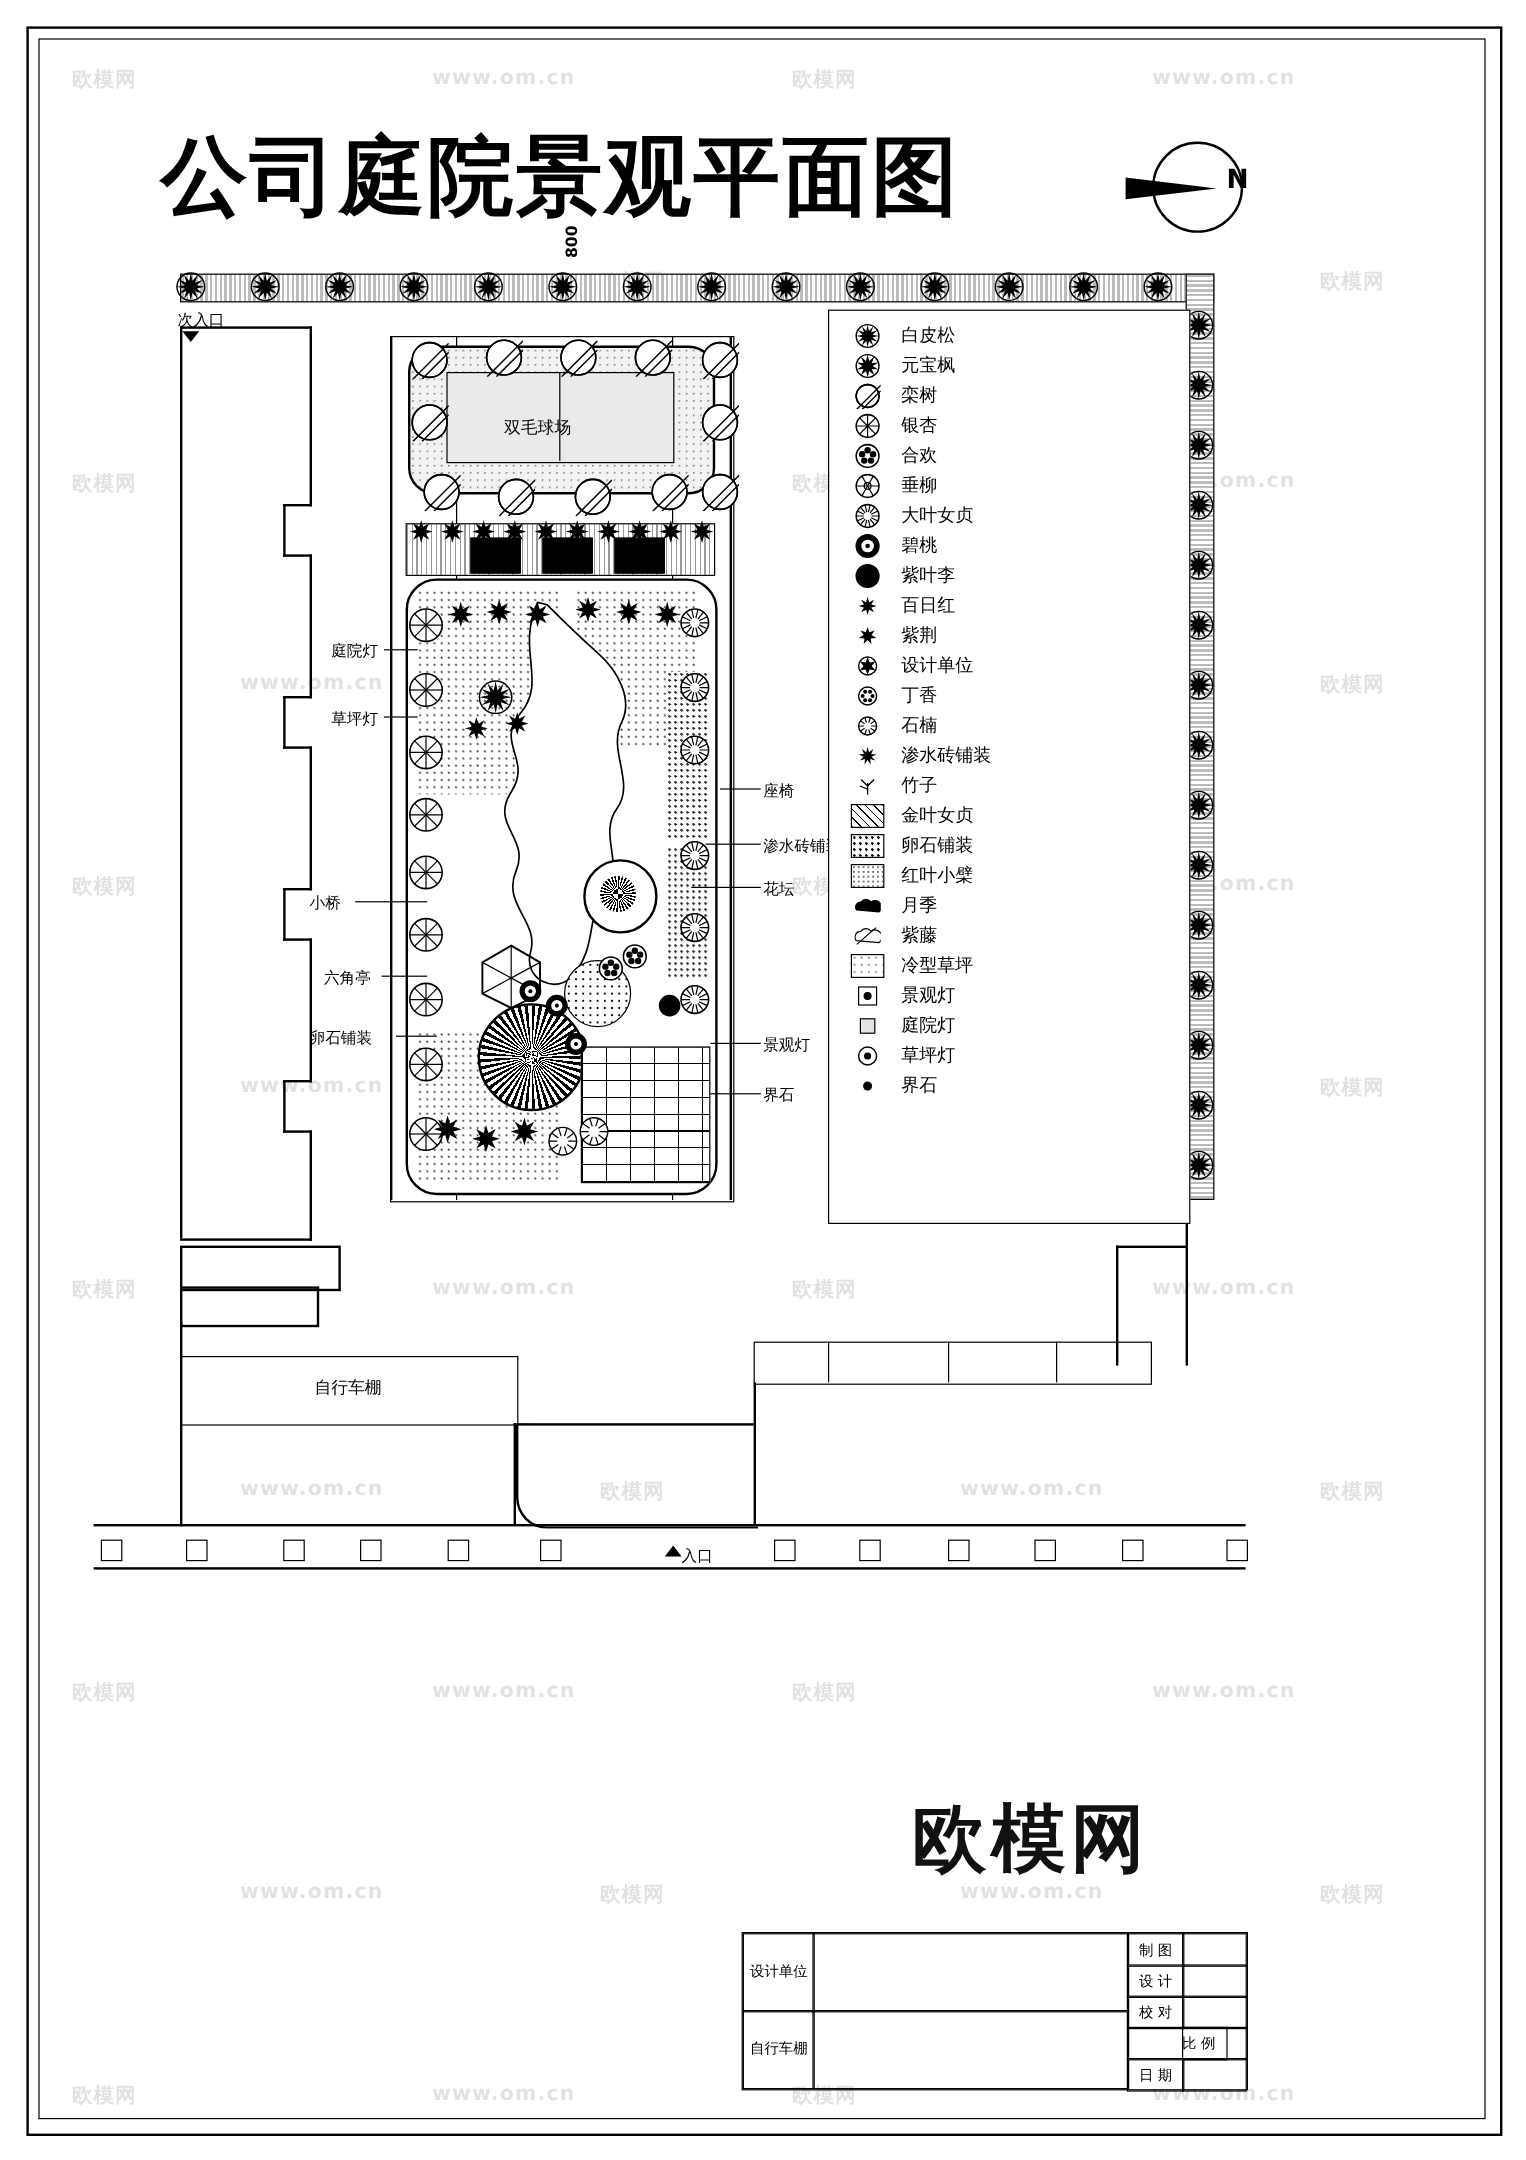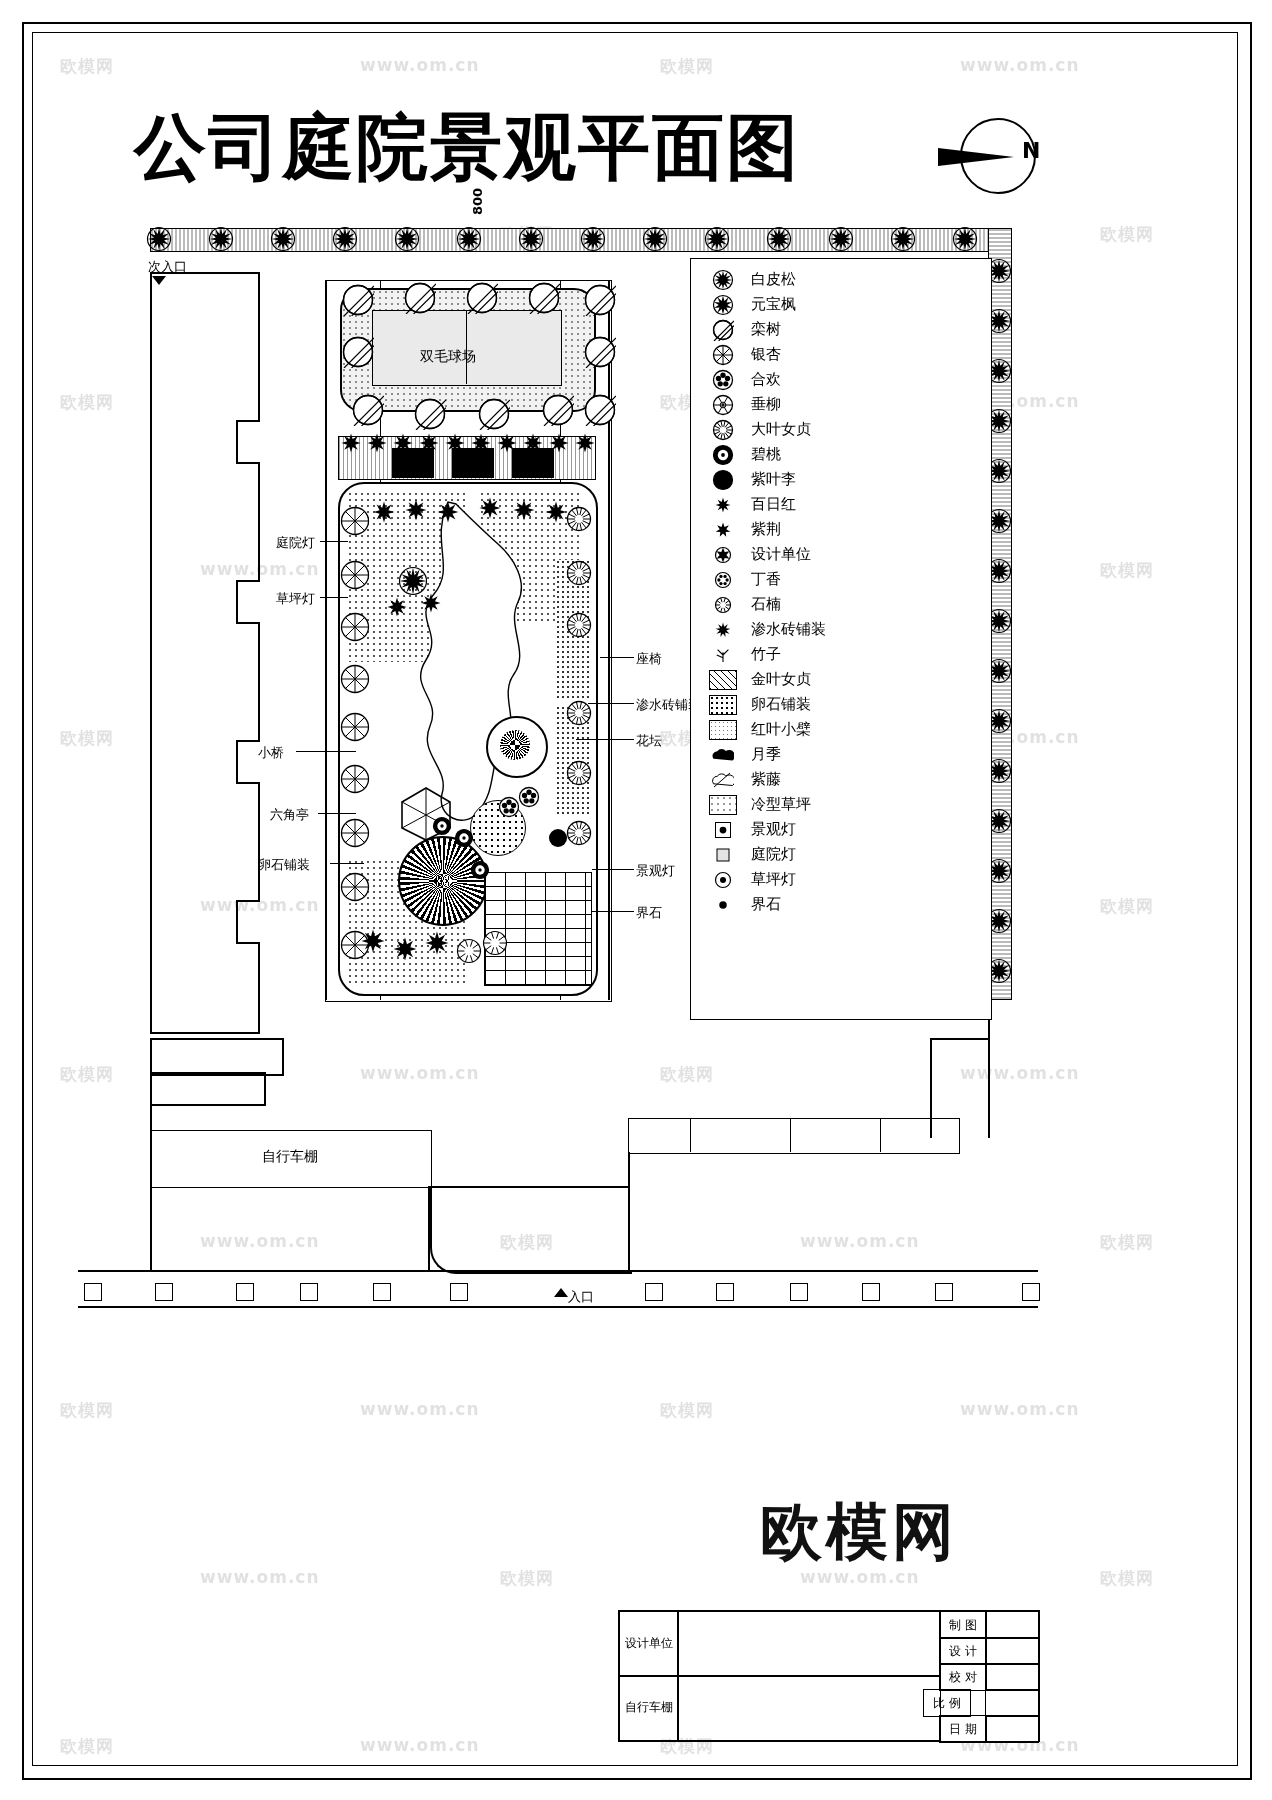--- a/index.html
+++ b/index.html
@@ -1106,18 +1106,18 @@
   <div class="tb-cell" style="left:58px;top:0;width:262px;height:64px;"></div>
   <div class="tb-cellL" style="left:0;top:64px;width:58px;height:64px;">自行车棚</div>
   <div class="tb-cell" style="left:58px;top:64px;width:262px;height:64px;"></div>
   <div id="tbright">
       <div class="tb-cell" style="left: 320px; top: 0px; width: 46px; height: 26px;">制 图</div>
       <div class="tb-cell" style="left: 366px; top: 0px; width: 52px; height: 26px;"></div>
       <div class="tb-cell" style="left: 320px; top: 26px; width: 46px; height: 26px;">设 计</div>
       <div class="tb-cell" style="left: 366px; top: 26px; width: 52px; height: 26px;"></div>
       <div class="tb-cell" style="left: 320px; top: 52px; width: 46px; height: 26px;">校 对</div>
       <div class="tb-cell" style="left: 366px; top: 52px; width: 52px; height: 26px;"></div>
-      <div class="tb-cell" style="left: 304px; top: 78px; width: 46px; height: 26px;">比 例</div>
+      <div class="tb-cell" style="left: 320px; top: 78px; width: 46px; height: 26px; padding-left: 36px;">比 例</div>
       <div class="tb-cell" style="left: 366px; top: 78px; width: 52px; height: 26px;"></div>
       <div class="tb-cell" style="left: 320px; top: 104px; width: 46px; height: 26px;">日 期</div>
       <div class="tb-cell" style="left: 366px; top: 104px; width: 52px; height: 26px;"></div>
     </div>
 </div>
 
 </body></html>

